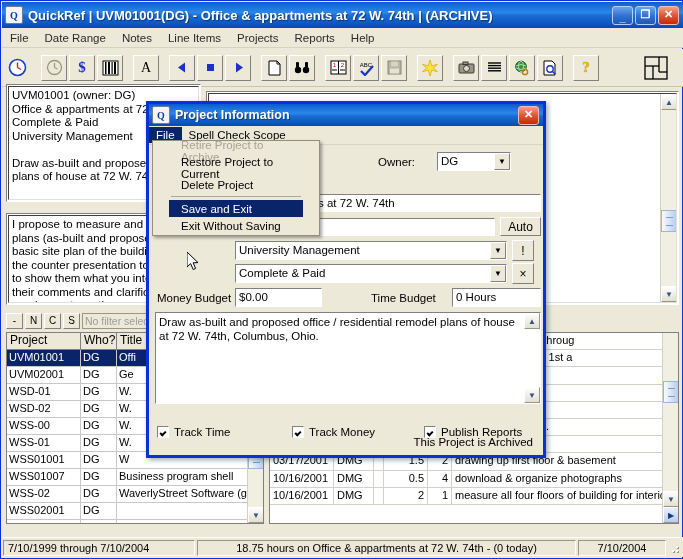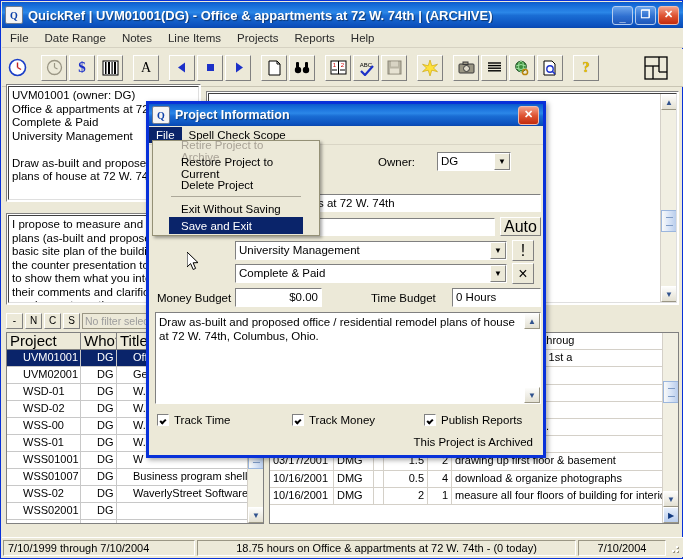--- a/index.html
+++ b/index.html
@@ -110,27 +110,27 @@
     font-size:10.5px;color:#9c9c9c;padding-left:2px;line-height:14px;
     overflow:hidden;white-space:nowrap;
   }
   
   #project-grid{
     position:absolute;left:5px;top:331px;width:258px;height:192px;
     background:#fff;border:1px solid #808080;box-sizing:border-box;overflow:hidden;
   }
   .grid-head{display:flex;height:16px;background:#ece9d8;border-bottom:1px solid #808080;}
   .gh{
-    font-size:15px;color:#000;padding-left:3px;line-height:15px;
+    font-size:12px;color:#000;padding-left:3px;line-height:15px;
     border-right:1px solid #808080;box-sizing:border-box;overflow:hidden;white-space:nowrap;
   }
   .grow{display:flex;height:16px;border-bottom:1px solid #c8c8c8;}
   .grow.sel{background:#0a246a;color:#fff;}
   .gc{
-    font-size:11px;padding-left:16px;line-height:15px;
+    font-size:11px;padding-left:2px;line-height:15px;
     border-right:1px solid #c8c8c8;box-sizing:border-box;overflow:hidden;white-space:nowrap;
   }
   .c-proj{width:74px;}
   .c-who{width:36px;}
   .c-title{width:146px;border-right:none;}
   
   #entry-grid{
     position:absolute;left:268px;top:331px;width:410px;height:192px;
     background:#fff;border:1px solid #808080;box-sizing:border-box;overflow:hidden;
   }
@@ -215,31 +215,31 @@
     width:16px;height:100%;background:#ece9d8;
     border-top:1px solid #fff;border-left:1px solid #fff;
     border-right:1px solid #808080;border-bottom:1px solid #808080;
     box-sizing:border-box;display:flex;align-items:center;justify-content:center;
     font-size:8px;color:#000;
   }
   .sbtn{
     position:absolute;background:#ece9d8;
     border-top:1px solid #fff;border-left:1px solid #fff;
     border-right:1px solid #808080;border-bottom:1px solid #808080;
-    box-sizing:border-box;font-size:16px;color:#000;
+    box-sizing:border-box;font-size:12px;color:#000;
     display:flex;align-items:center;justify-content:center;
   }
   .dlg-desc{
     position:absolute;left:6px;top:168px;width:386px;height:92px;
     background:#fff;border:1px solid #808080;border-right-color:#fff;border-bottom-color:#fff;
     box-sizing:border-box;overflow:hidden;
   }
   .dlg-desc .txt{padding:2px 3px;font-size:11.5px;line-height:14px;width:358px;}
   .cbrow{position:absolute;left:0;top:266px;width:100%;height:48px;}
-  .cbx{position:absolute;display:flex;align-items:flex-end;font-size:11.5px;}
+  .cbx{position:absolute;display:flex;align-items:flex-end;font-size:11.5px;margin-top:12px;}
   .cbx .box{
     width:12px;height:12px;background:#fff;
     border:1px solid #808080;border-right-color:#fff;border-bottom-color:#fff;
     box-sizing:border-box;margin-right:5px;position:relative;flex:none;
   }
   .cbx .box::after{
     content:"";position:absolute;left:2px;top:4px;width:4px;height:2px;
     border-left:2px solid #000;border-bottom:2px solid #000;
     transform:rotate(-45deg);
   }
@@ -687,21 +687,21 @@
       <div class="sbtn" style="left:363px;top:96px;width:22px;height:21px;">!</div>
 
       <div class="lbl" style="left:10px;top:125px;margin-top:42px;">Status</div>
       <div class="combo" style="left:86px;top:120px;width:272px;height:19px;">
         <span>Complete &amp; Paid</span>
         <div class="arrow">▼</div>
       </div>
       <div class="sbtn" style="left:363px;top:119px;width:22px;height:21px;">×</div>
 
       <div class="lbl" style="left:8px;top:148px;">Money Budget</div>
-      <div class="tbox" style="left:86px;top:144px;width:87px;height:19px;text-align:right;">$0.00</div>
+      <div class="tbox" style="left:86px;top:144px;width:87px;height:19px;">$0.00</div>
       <div class="lbl" style="left:222px;top:148px;">Time Budget</div>
       <div class="tbox" style="left:303px;top:144px;width:89px;height:19px;">0 Hours</div>
 
       <div class="dlg-desc">
         <div class="txt">Draw as-built and proposed office / residential remodel plans of house at 72 W. 74th, Columbus, Ohio.</div>
         <div class="vsb" style="background:#fff;border-left:none;">
           <div class="sb-arrow">▲</div>
           <div class="sb-arrow" style="position:absolute;bottom:0;">▼</div>
         </div>
       </div>
@@ -721,22 +721,22 @@
         </div>
         <div class="lbl" style="right:10px;top:26px;">This Project is Archived</div>
       </div>
     </div>
 
     <div id="file-menu">
       <div class="item disabled">Retire Project to Archive</div>
       <div class="item">Restore Project to Current</div>
       <div class="item">Delete Project</div>
       <div class="sep"></div>
+      <div class="item hl">Save and Exit</div>
       <div class="item">Exit Without Saving</div>
-      <div class="item hl">Save and Exit</div>
     </div>
 
     <svg class="cursor" viewBox="0 0 13 20">
       <polygon points="0,0 0,15 3.6,11.6 6.2,17.5 8.6,16.4 6.1,10.8 11,10.6" fill="#fff" stroke="#000" stroke-width="1"></polygon>
     </svg>
   </div>
 
   <div class="statusbar">
     <div class="sb-cell sb-left">7/10/1999 through 7/10/2004</div>
     <div class="sb-cell sb-mid">18.75 hours on Office &amp; appartments at 72 W. 74th - (0 today)</div>

